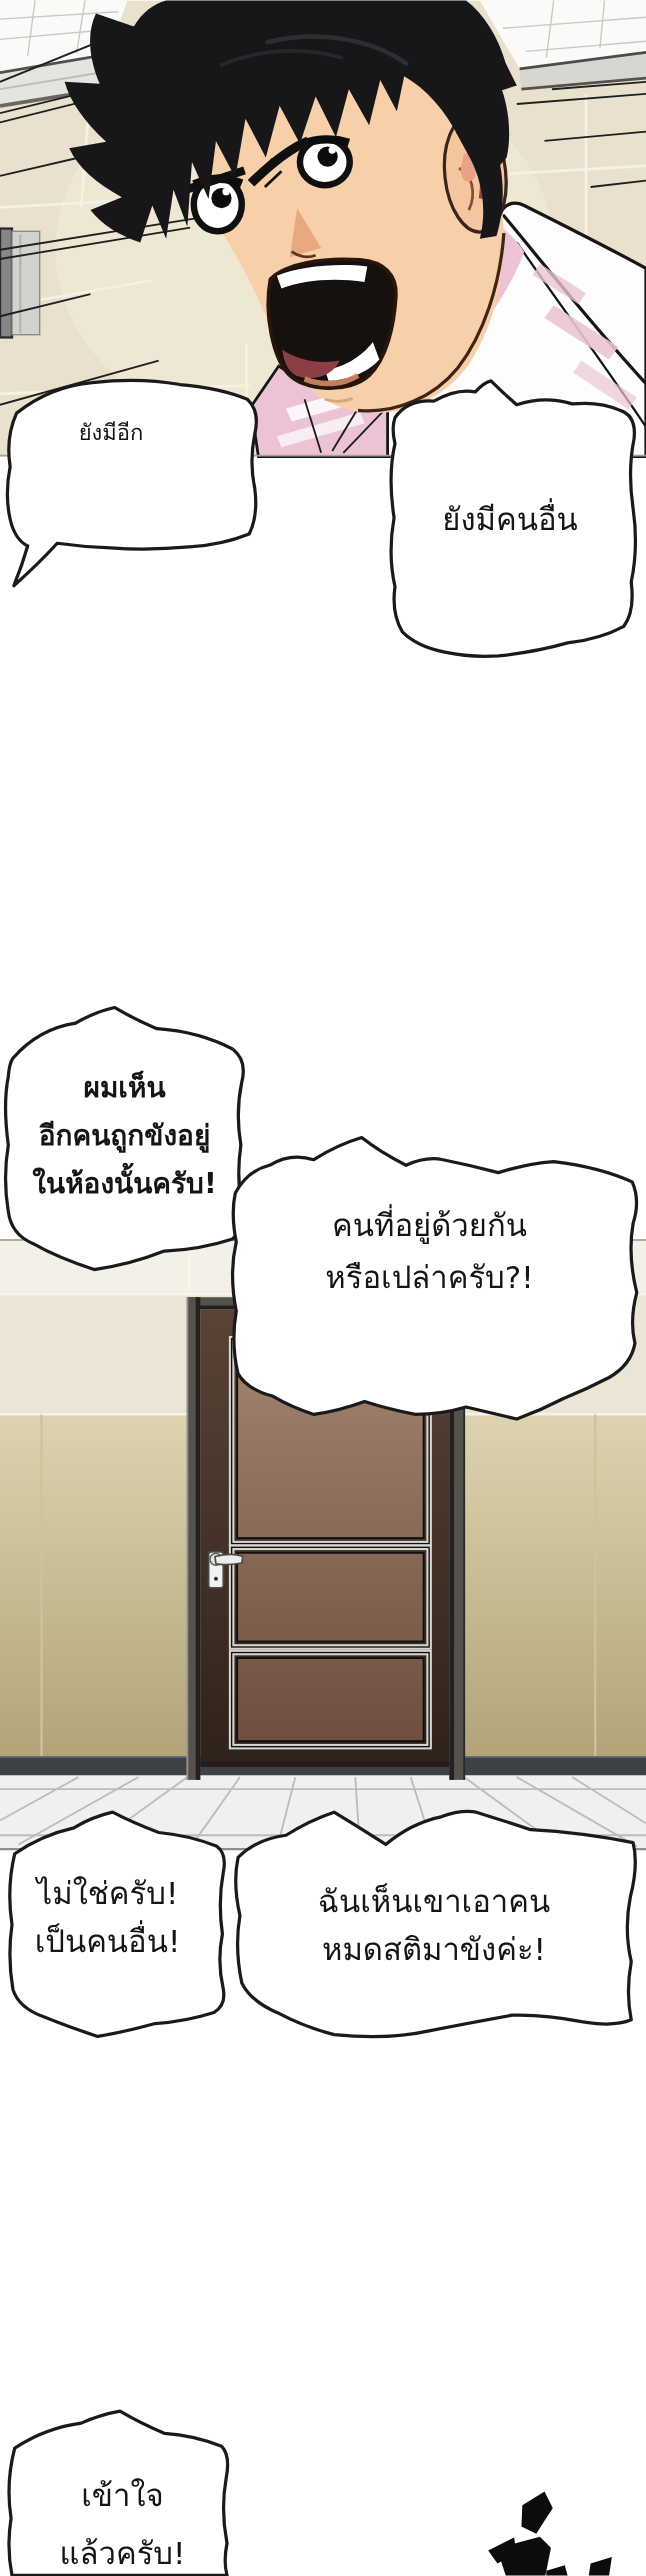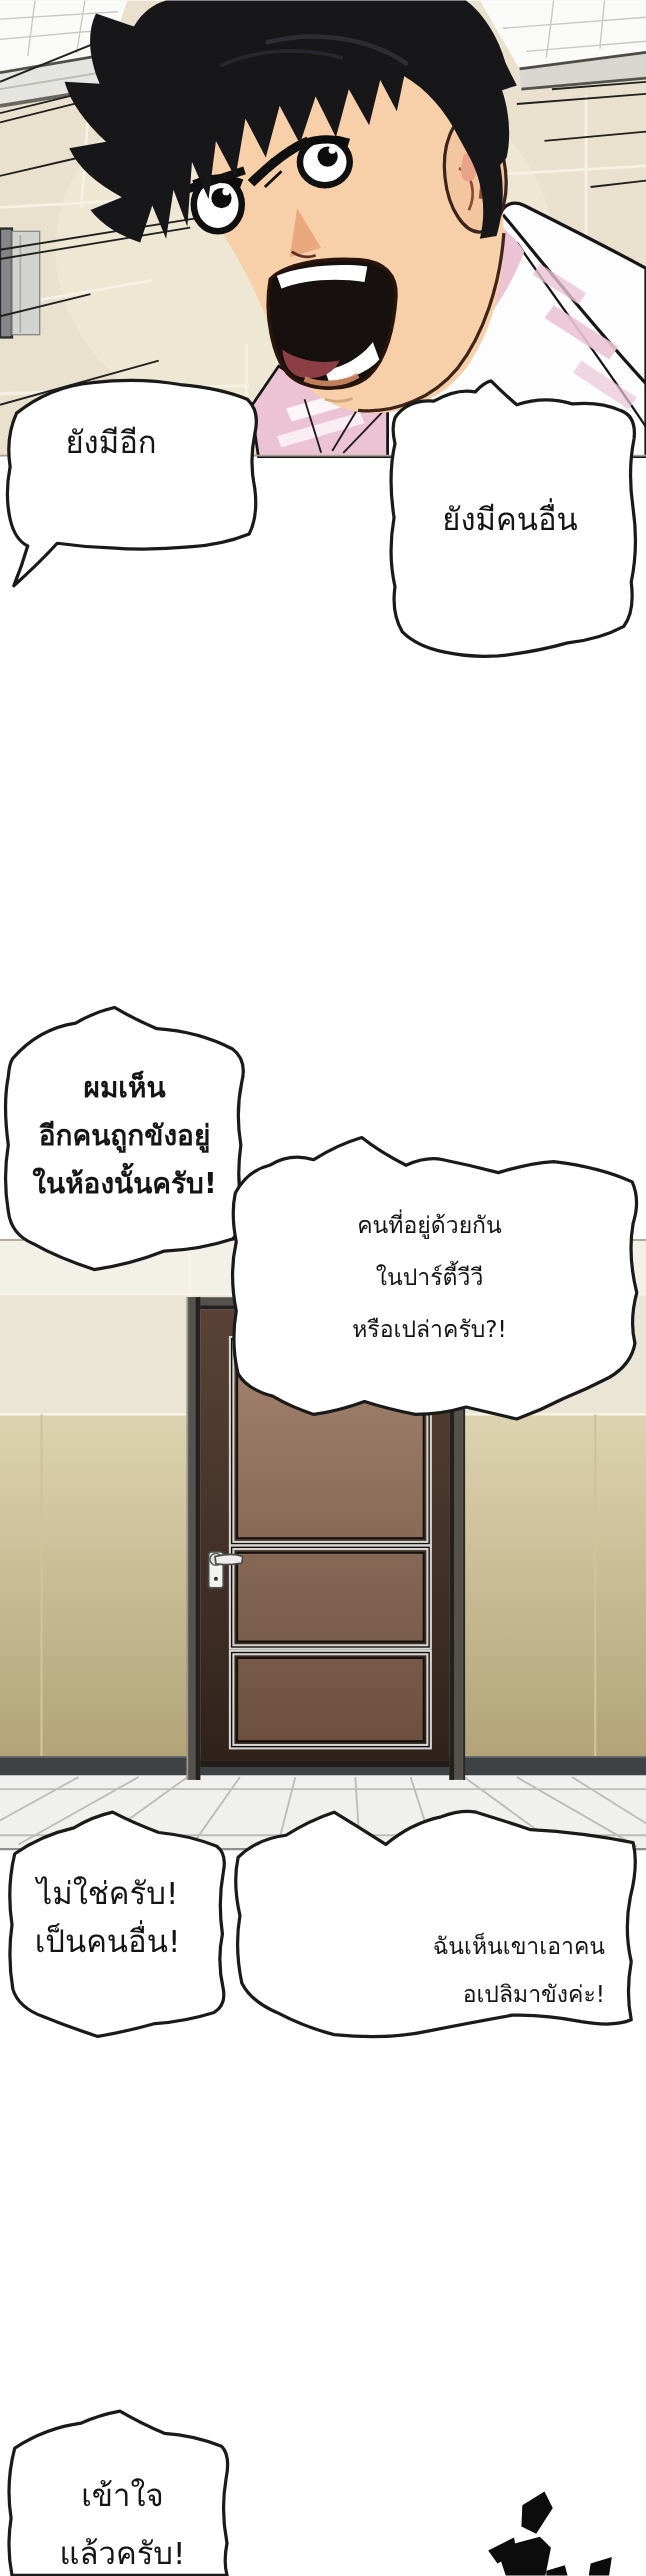--- a/index.html
+++ b/index.html
@@ -6,26 +6,26 @@
   .page{
     position:relative;width:646px;height:2576px;background:#ffffff;overflow:hidden;
     font-family:"DejaVu Sans", sans-serif;
   }
   .art{position:absolute;left:0;top:0;width:646px;height:2576px;}
   .btxt{
     position:absolute;text-align:center;color:#151515;font-weight:500;z-index:5;
     font-family:"DejaVu Sans", sans-serif;
   }
   .btxt div{display:block;white-space:nowrap;}
-  .t-a{left:18.5px;top:415px;width:185px;font-size:31px;line-height:54px;}
+  .t-a{left:18.5px;top:406px;width:185px;font-size:22px;line-height:54px;}
   .t-b{left:399px;top:488px;width:222px;font-size:31px;line-height:63px;}
   .t-c{left:18.5px;top:1064px;width:212px;font-size:28px;line-height:48px;font-weight:bold;}
-  .t-d{left:268px;top:1199px;width:323px;font-size:23px;line-height:52px;}
+  .t-d{left:268px;top:1199px;width:323px;font-size:31px;line-height:52px;}
   .t-e{left:8px;top:1869px;width:199px;font-size:31px;line-height:48px;}
-  .t-f{left:263px;top:1922px;width:342px;font-size:23px;line-height:48px;text-align:right;}
+  .t-f{left:263px;top:1877px;width:342px;font-size:31px;line-height:48px;}
   .t-g{left:23px;top:2466px;width:199px;font-size:31px;line-height:58px;}
 </style>
 </head>
 <body>
 
 <div class="page">
 
 <svg class="art" viewBox="0 0 700 2790">
   <defs>
     <linearGradient id="wallGrad" x1="0" y1="1532" x2="0" y2="1905" gradientUnits="userSpaceOnUse">
@@ -290,30 +290,29 @@
 <div class="btxt t-b">
   <div>ยังมีคนอื่น</div>
 </div>
 <div class="btxt t-c">
   <div>ผมเห็น</div>
   <div>อีกคนถูกขังอยู่</div>
   <div>ในห้องนั้นครับ!</div>
 </div>
 <div class="btxt t-d">
   <div>คนที่อยู่ด้วยกัน</div>
-  <div>ในปาร์ตี้วีวี</div>
   <div>หรือเปล่าครับ?!</div>
 </div>
 <div class="btxt t-e">
   <div>ไม่ใช่ครับ!</div>
   <div>เป็นคนอื่น!</div>
 </div>
 <div class="btxt t-f">
   <div>ฉันเห็นเขาเอาคน</div>
-  <div>อเปลิมาขังค่ะ!</div>
+  <div>หมดสติมาขังค่ะ!</div>
 </div>
 <div class="btxt t-g">
   <div>เข้าใจ</div>
   <div>แล้วครับ!</div>
 </div>
 
 </div>
 
 
 </body></html>

